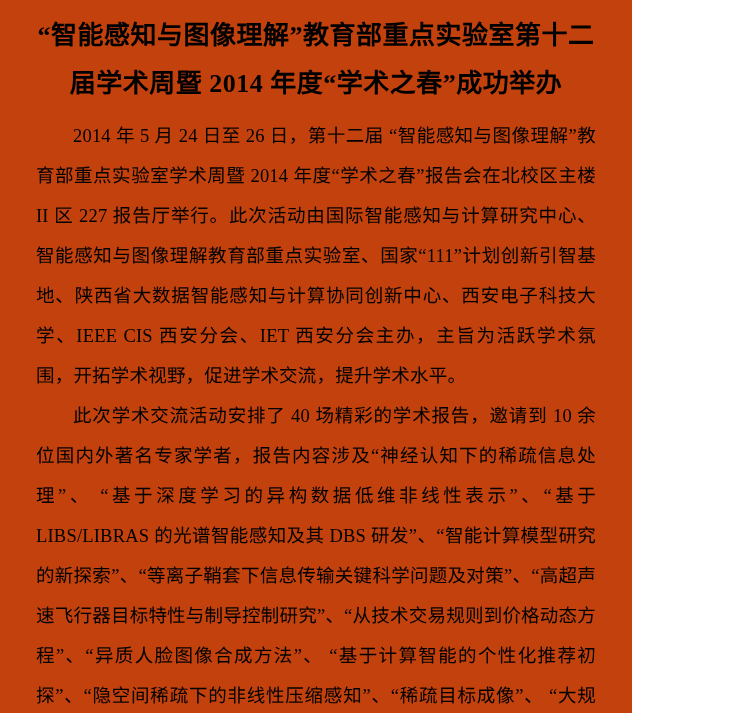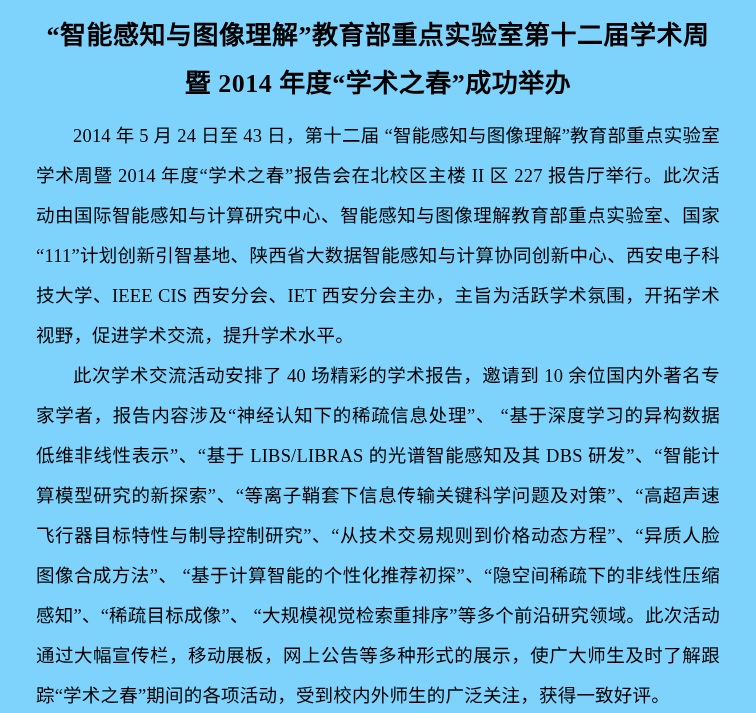--- a/index.html
+++ b/index.html
@@ -2,24 +2,24 @@
 <html lang="zh-CN"><head>
 <meta charset="utf-8">
 <style>
   html, body {
     margin: 0;
     padding: 0;
     background: #ffffff;
   }
   .page {
     position: relative;
-    width: 756px;
+    width: 632px;
     height: 713px;
     box-sizing: border-box;
-    background: #7dd3fc;
+    background: #c2410c;
     color: #000000;
     padding: 8px 36px 0 36px;
     overflow: hidden;
     font-family: "Liberation Serif", "DejaVu Serif", serif;
   }
   .doc-title {
     margin: 4px 0 8px 0;
     font-size: 26px;
     font-weight: bold;
     line-height: 48px;
@@ -36,15 +36,15 @@
     text-indent: 2em;
     letter-spacing: 0.2px;
     color: #000000;
   }
 </style>
 </head>
 <body>
 
 <div class="page">
   <h1 class="doc-title">“智能感知与图像理解”教育部重点实验室第十二届学术周暨 2014 年度“学术之春”成功举办</h1>
-  <p class="doc-paragraph">2014 年 5 月 24 日至 43 日，第十二届 “智能感知与图像理解”教育部重点实验室学术周暨 2014 年度“学术之春”报告会在北校区主楼 II 区 227 报告厅举行。此次活动由国际智能感知与计算研究中心、智能感知与图像理解教育部重点实验室、国家“111”计划创新引智基地、陕西省大数据智能感知与计算协同创新中心、西安电子科技大学、IEEE CIS 西安分会、IET 西安分会主办，主旨为活跃学术氛围，开拓学术视野，促进学术交流，提升学术水平。</p>
+  <p class="doc-paragraph">2014 年 5 月 24 日至 26 日，第十二届 “智能感知与图像理解”教育部重点实验室学术周暨 2014 年度“学术之春”报告会在北校区主楼 II 区 227 报告厅举行。此次活动由国际智能感知与计算研究中心、智能感知与图像理解教育部重点实验室、国家“111”计划创新引智基地、陕西省大数据智能感知与计算协同创新中心、西安电子科技大学、IEEE CIS 西安分会、IET 西安分会主办，主旨为活跃学术氛围，开拓学术视野，促进学术交流，提升学术水平。</p>
   <p class="doc-paragraph">此次学术交流活动安排了 40 场精彩的学术报告，邀请到 10 余位国内外著名专家学者，报告内容涉及“神经认知下的稀疏信息处理”、 “基于深度学习的异构数据低维非线性表示”、“基于 LIBS/LIBRAS 的光谱智能感知及其 DBS 研发”、“智能计算模型研究的新探索”、“等离子鞘套下信息传输关键科学问题及对策”、“高超声速飞行器目标特性与制导控制研究”、“从技术交易规则到价格动态方程”、“异质人脸图像合成方法”、 “基于计算智能的个性化推荐初探”、“隐空间稀疏下的非线性压缩感知”、“稀疏目标成像”、 “大规模视觉检索重排序”等多个前沿研究领域。此次活动通过大幅宣传栏，移动展板，网上公告等多种形式的展示，使广大师生及时了解跟踪“学术之春”期间的各项活动，受到校内外师生的广泛关注，获得一致好评。</p>
 </div>
 
 </body></html>

